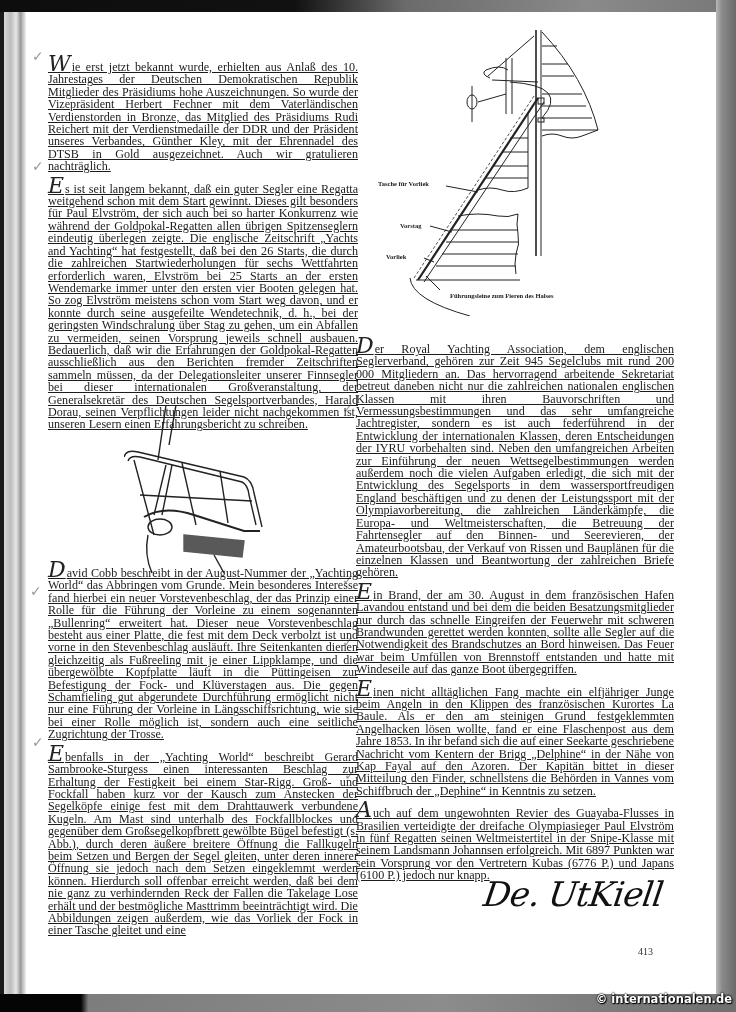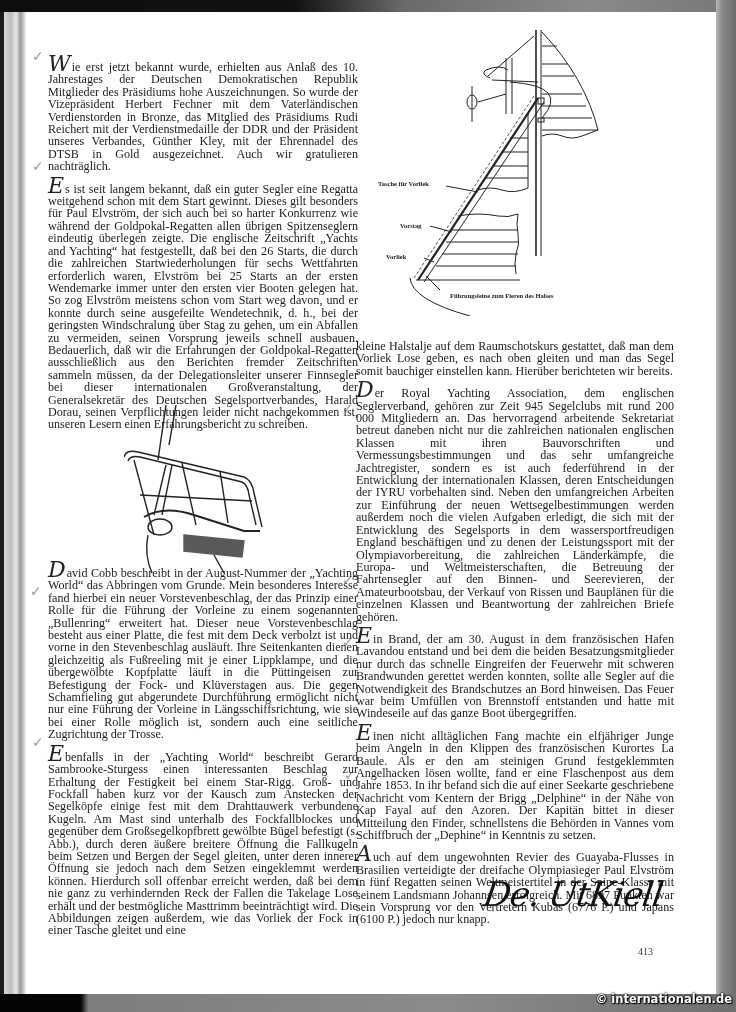--- a/index.html
+++ b/index.html
@@ -23,21 +23,21 @@
   .page {
     position: absolute; left: 4px; top: 12px; width: 712px; height: 982px;
     background: #ffffff;
   }
   .binding {
     position: absolute; left: 0; top: 0; width: 22px; height: 100%;
     background: linear-gradient(90deg, #d8d8d8 0%, #bcbcbc 30%, #e6e6e6 55%, #9a9a9a 75%, #f2f2f2 100%);
   }
   .col {
     position: absolute; color: #1c1c1c; font-size: 12.1px; line-height: 12.4px;
-    text-align: justify; hyphens: manual;
+    text-align: justify; hyphens: manual; text-decoration: underline;
   }
   .col p { margin: 0 0 7px 0; text-indent: 0; }
   .col-left { left: 44px; top: 46px; width: 310px; }
   .col-right { left: 352px; top: 328px; width: 318px; }
   .col-left-2 { left: 44px; top: 552px; width: 310px; }
   .initial {
     font-family: "DejaVu Serif", serif; font-style: italic; font-size: 22px;
     line-height: 12px; float: none; margin-right: 1px; color: #222;
   }
   .tick {
@@ -176,23 +176,20 @@
       </g>
     </svg>
     <span class="fig-label" style="left:18px;top:162px;">Tasche für Vorliek</span>
     <span class="fig-label" style="left:40px;top:204px;">Vorstag</span>
     <span class="fig-label" style="left:26px;top:235px;">Vorliek</span>
     <span class="fig-label" style="left:90px;top:274px;">Führungsleine zum Fieren des Halses</span>
   </div>
 
   <div class="col col-right">
     <p>
-      <span>kleine Halstalje auf dem Raumschotskurs gestattet, daß man dem Vorliek Lose geben, es nach oben gleiten und man das Segel somit bauchiger einstellen kann. Hierüber berichteten wir bereits.</span>
-    </p>
-    <p>
       <span class="initial">D</span><span>er Royal Yachting Association, dem englischen Seglerverband, gehören zur Zeit 945 Segelclubs mit rund 200 000 Mitgliedern an. Das hervorragend arbeitende Sekretariat betreut daneben nicht nur die zahlreichen nationalen englischen Klassen mit ihren Bauvorschriften und Vermessungsbestimmungen und das sehr umfangreiche Jachtregister, sondern es ist auch federführend in der Entwicklung der internationalen Klassen, deren Entscheidungen der IYRU vorbehalten sind. Neben den umfangreichen Arbeiten zur Einführung der neuen Wettsegelbestimmungen werden außerdem noch die vielen Aufgaben erledigt, die sich mit der Entwicklung des Segelsports in dem wassersportfreudigen England beschäftigen und zu denen der Leistungssport mit der Olympiavorbereitung, die zahlreichen Länderkämpfe, die Europa- und Weltmeisterschaften, die Betreuung der Fahrtensegler auf den Binnen- und Seerevieren, der Amateurbootsbau, der Verkauf von Rissen und Bauplänen für die einzelnen Klassen und Beantwortung der zahlreichen Briefe gehören.</span>
     </p>
     <p>
       <span class="initial">E</span><span>in Brand, der am 30. August in dem französischen Hafen Lavandou entstand und bei dem die beiden Besatzungsmitglieder nur durch das schnelle Eingreifen der Feuerwehr mit schweren Brandwunden gerettet werden konnten, sollte alle Segler auf die Notwendigkeit des Brandschutzes an Bord hinweisen. Das Feuer war beim Umfüllen von Brennstoff entstanden und hatte mit Windeseile auf das ganze Boot übergegriffen.</span>
     </p>
     <p>
       <span class="initial">E</span><span>inen nicht alltäglichen Fang machte ein elfjähriger Junge beim Angeln in den Klippen des französischen Kurortes La Baule. Als er den am steinigen Grund festgeklemmten Angelhacken lösen wollte, fand er eine Flaschenpost aus dem Jahre 1853. In ihr befand sich die auf einer Seekarte geschriebene Nachricht vom Kentern der Brigg „Delphine“ in der Nähe von Kap Fayal auf den Azoren. Der Kapitän bittet in dieser Mitteilung den Finder, schnellstens die Behörden in Vannes vom Schiffbruch der „Dephine“ in Kenntnis zu setzen.</span>
     </p>
     <p>
       <span class="initial">A</span><span>uch auf dem ungewohnten Revier des Guayaba-Flusses in Brasilien verteidigte der dreifache Olympiasieger Paul Elvström in fünf Regatten seinen Weltmeistertitel in der Snipe-Klasse mit seinem Landsmann Johannsen erfolgreich. Mit 6897 Punkten war sein Vorsprung vor den Vertretern Kubas (6776 P.) und Japans (6100 P.) jedoch nur knapp.</span>

